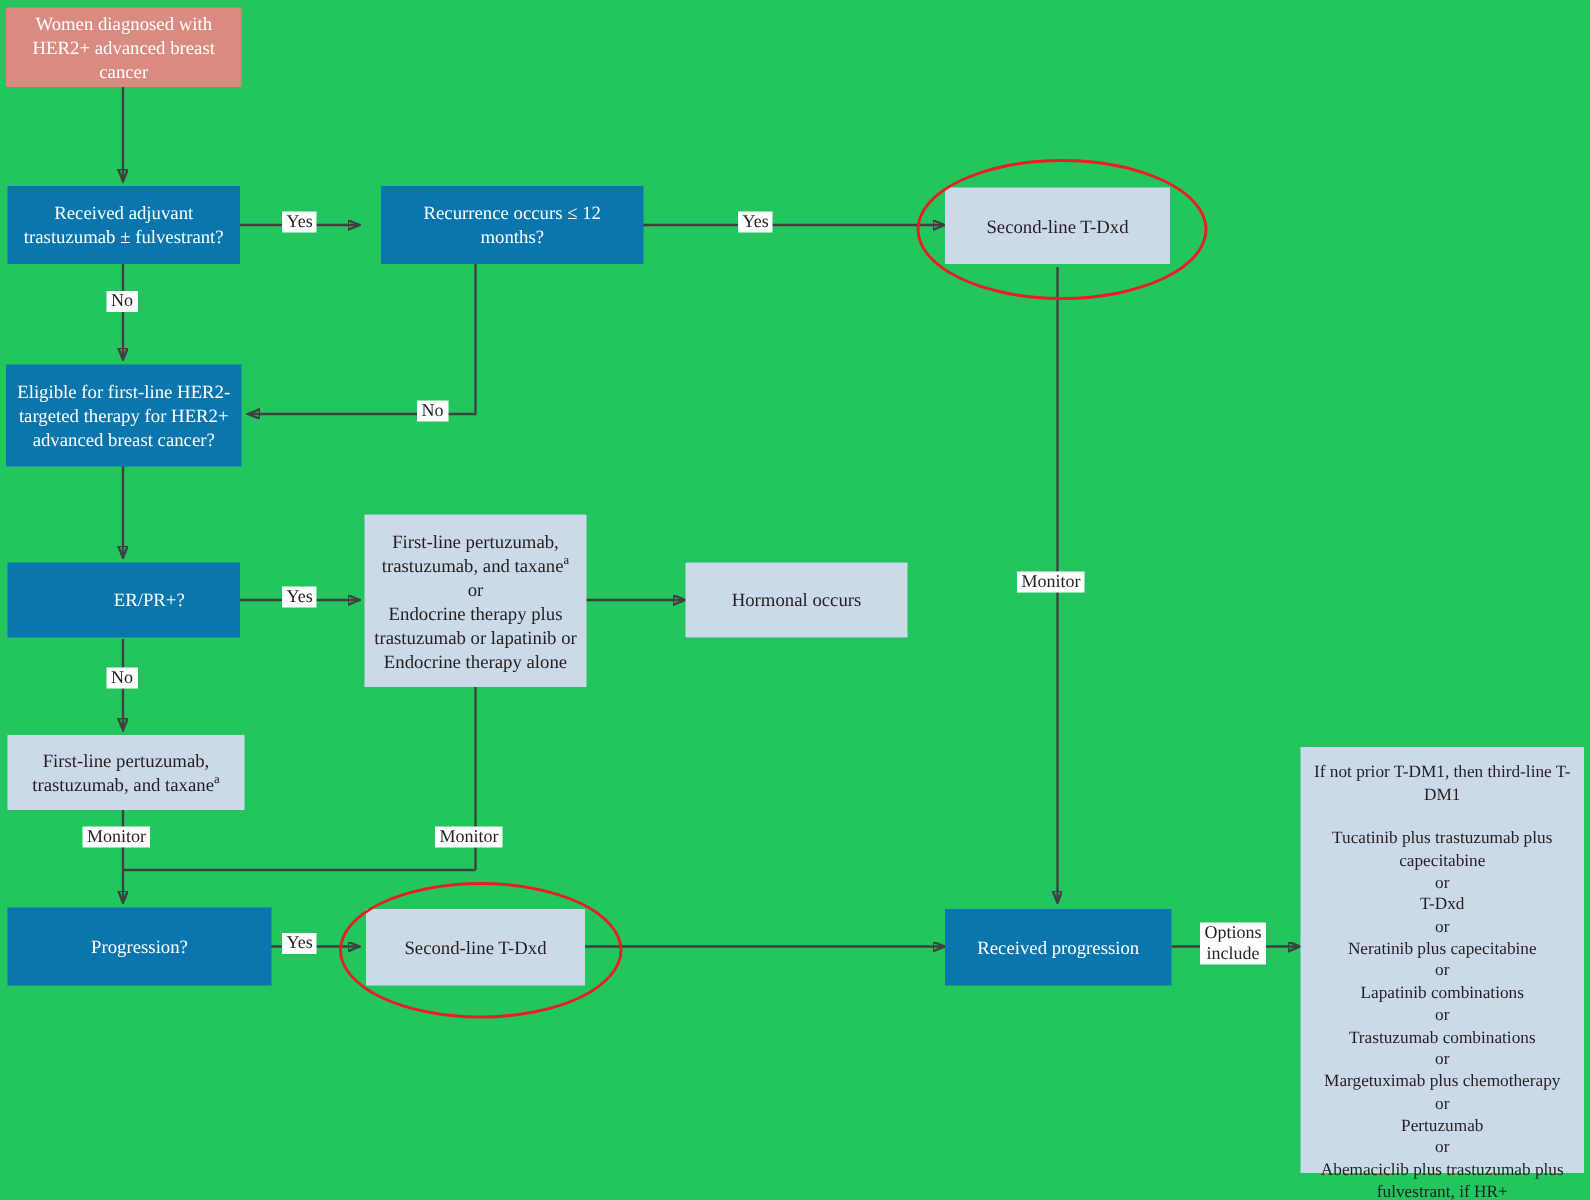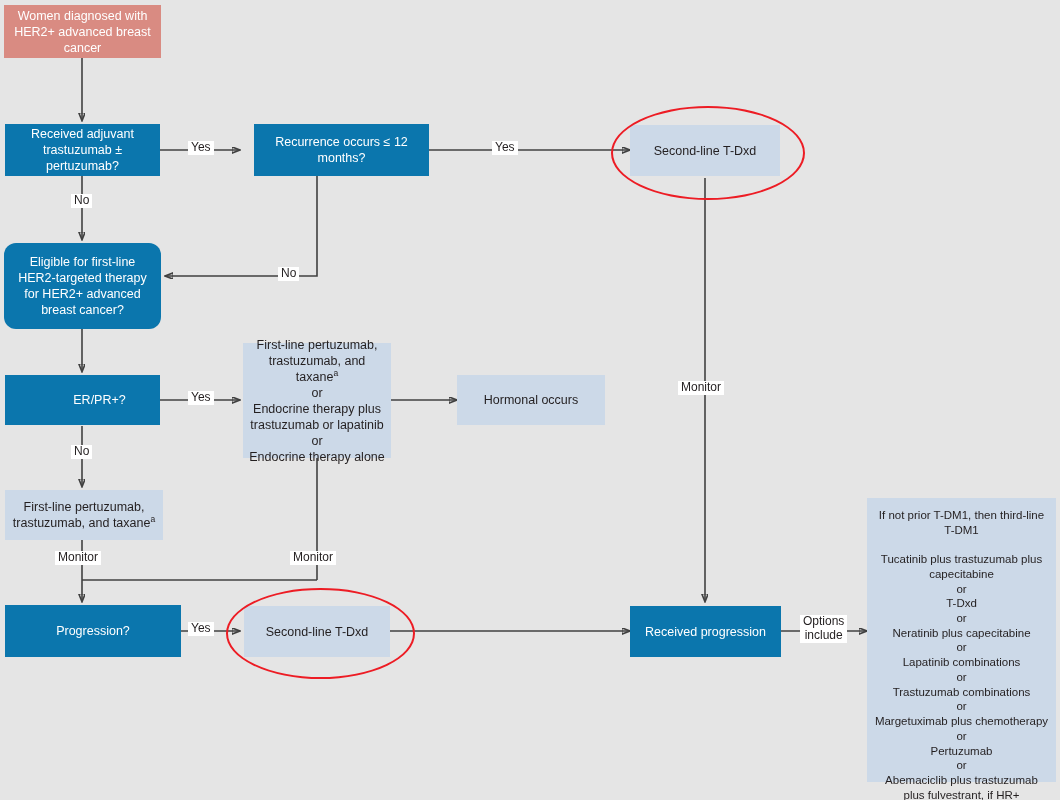--- a/index.html
+++ b/index.html
@@ -7,22 +7,23 @@
     padding: 0;
     background: #ffffff;
   }
   body {
     font-family: "Liberation Sans", sans-serif;
   }
   #canvas {
     position: relative;
     width: 1060px;
     height: 800px;
-    background: #e5e5e5;
+    background: #22c55e;
     overflow: hidden;
+    font-family: Liberation Serif, serif;
   }
   .node {
     position: absolute;
     box-sizing: border-box;
     display: flex;
     align-items: center;
     justify-content: center;
     text-align: center;
     line-height: 1.28;
     padding: 4px 6px;
@@ -135,34 +136,34 @@
     <line x1="705" y1="178" x2="705" y2="601" marker-end="url(#ah)"></line>
 
     <line x1="781" y1="631" x2="866" y2="631" marker-end="url(#ah)"></line>
   </svg>
 
   <div class="node node-pink" style="left:4px; top:5px; width:157px; height:53px;">
     <span class="txt">Women diagnosed with HER2+ advanced breast cancer</span>
   </div>
 
   <div class="node node-blue" style="left:5px; top:124px; width:155px; height:52px;">
-    <span class="txt">Received adjuvant trastuzumab ± pertuzumab?</span>
+    <span class="txt">Received adjuvant trastuzumab ± fulvestrant?</span>
   </div>
 
   <div class="node node-blue" style="left:254px; top:124px; width:175px; height:52px;">
     <span class="txt">Recurrence occurs ≤ 12 months?</span>
   </div>
 
   <div class="node node-light" style="left:630px; top:125px; width:150px; height:51px;">
     <span class="txt">Second-line T-Dxd</span>
   </div>
 
   <div class="ellipse" style="left:611px; top:106px; width:190px; height:90px;"></div>
 
-  <div class="node node-blue" style="left:4px; top:243px; width:157px; height:86px;border-radius:12px;">
+  <div class="node node-blue" style="left:4px; top:243px; width:157px; height:68px;">
     <span class="txt">Eligible for first-line HER2-targeted therapy for HER2+ advanced breast cancer?</span>
   </div>
 
   <div class="node node-blue" style="left:5px; top:375px; width:155px; height:50px;padding-left:40px;">
     <span class="txt">ER/PR+?</span>
   </div>
 
   <div class="node node-light" style="left:243px; top:343px; width:148px; height:115px;">
     <span class="txt"><span>First-line pertuzumab,</span><br><span>trastuzumab, and taxane</span><sup class="fn">a</sup><br><span>or</span><br><span>Endocrine therapy plus</span><br><span>trastuzumab or lapatinib or</span><br><span>Endocrine therapy alone</span></span>
   </div>

